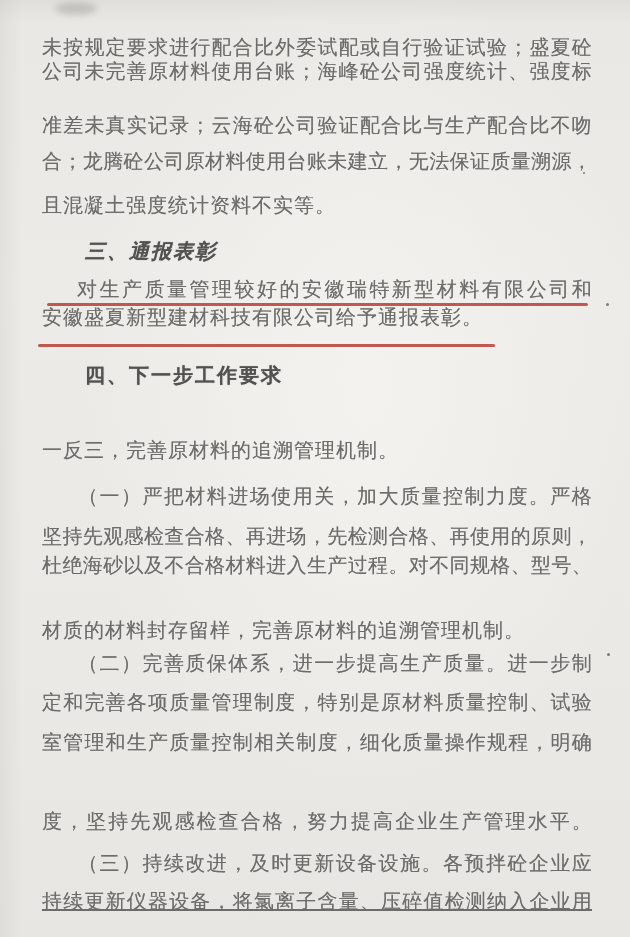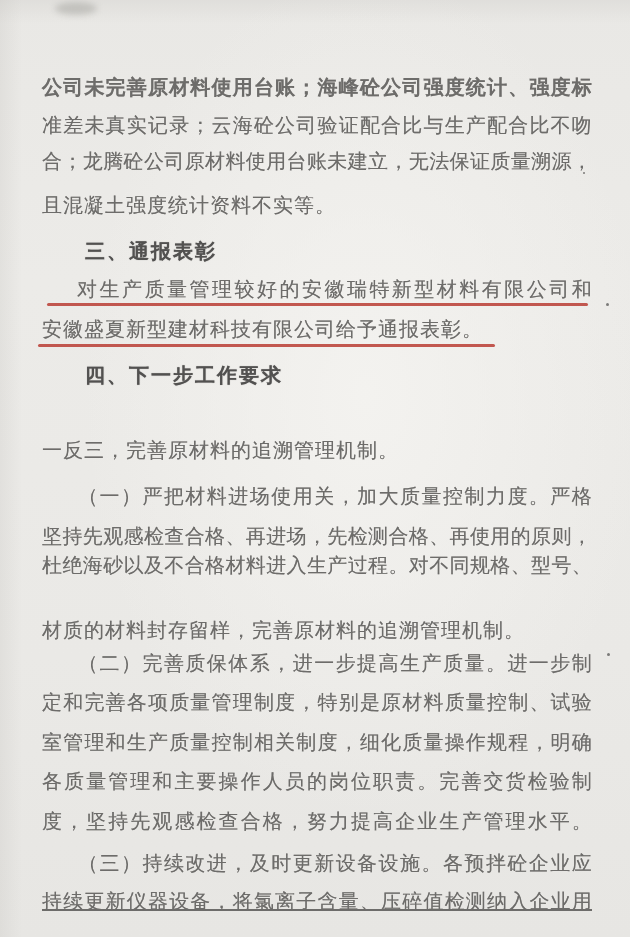--- a/index.html
+++ b/index.html
@@ -52,37 +52,37 @@
     position:absolute;
     border-radius:50%;
     background:rgba(142,141,138,.38);
     filter:blur(3px);
   }
 </style>
 </head>
 <body>
 
 <div id="page">
-    <div class="line fill" style="top: 75px; font-weight: bold;">公司未完善原材料使用台账；海峰砼公司强度统计、强度标</div>
+    <div class="line fill" style="top: 35px;">未按规定要求进行配合比外委试配或自行验证试验；盛夏砼</div>
+    <div class="line fill" style="top: 59px;">公司未完善原材料使用台账；海峰砼公司强度统计、强度标</div>
     <div class="line fill" style="top: 113px;">准差未真实记录；云海砼公司验证配合比与生产配合比不吻</div>
     <div class="line fill" style="top: 149px;">合；龙腾砼公司原材料使用台账未建立，无法保证质量溯源，</div>
     <div class="line" style="top: 193px;">且混凝土强度统计资料不实等。</div>
-    <div class="line heading" style="top: 239px; padding-left: 43px;">三、通报表彰</div>
+    <div class="line heading" style="top: 239px; padding-left: 43px; font-style: italic;">三、通报表彰</div>
     <div class="line fill" style="top: 277px; padding-left: 35px;">对生产质量管理较好的安徽瑞特新型材料有限公司和</div>
-    <div class="line" style="top: 317px;">安徽盛夏新型建材科技有限公司给予通报表彰。</div>
+    <div class="line" style="top: 305px;">安徽盛夏新型建材科技有限公司给予通报表彰。</div>
     <div class="line heading" style="top: 363px; padding-left: 43px;">四、下一步工作要求</div>
     <div class="line" style="top: 438px;">一反三，完善原材料的追溯管理机制。</div>
     <div class="line fill" style="top: 524px;">坚持先观感检查合格、再进场，先检测合格、再使用的原则，</div>
     <div class="line fill" style="top: 484px; padding-left: 36px;">（一）严把材料进场使用关，加大质量控制力度。严格</div>
     <div class="line fill" style="top: 553px;">杜绝海砂以及不合格材料进入生产过程。对不同规格、型号、</div>
     <div class="line" style="top: 618px;">材质的材料封存留样，完善原材料的追溯管理机制。</div>
     <div class="line fill" style="top: 651px; padding-left: 36px;">（二）完善质保体系，进一步提高生产质量。进一步制</div>
     <div class="line fill" style="top: 690px;">定和完善各项质量管理制度，特别是原材料质量控制、试验</div>
     <div class="line fill" style="top: 730px;">室管理和生产质量控制相关制度，细化质量操作规程，明确</div>
-    <div class="line fill" style="top: 769px;">各质量管理和主要操作人员的岗位职责。完善交货检验制</div>
     <div class="line fill" style="top: 809px;">度，坚持先观感检查合格，努力提高企业生产管理水平。</div>
     <div class="line fill" style="top: 851px; padding-left: 36px;">（三）持续改进，及时更新设备设施。各预拌砼企业应</div>
     <div class="line fill" style="top: 889px; text-decoration: underline;">持续更新仪器设备，将氯离子含量、压碎值检测纳入企业用</div>
     <div class="redline" style="left: 47px; top: 303px; width: 541px; background: rgb(187, 66, 57);"></div>
     <div class="redline" style="left: 38px; top: 344px; width: 457px; background: rgb(187, 66, 57);"></div>
     <div class="speck" style="left: 583px; top: 172px; width: 2px; height: 2px;"></div>
     <div class="speck" style="left: 606px; top: 303px; width: 3px; height: 3px;"></div>
     <div class="speck" style="left: 607px; top: 653px; width: 3px; height: 3px;"></div>
     <div class="smudge" style="left: 55px; top: 2px; width: 42px; height: 13px;"></div>
   </div>

